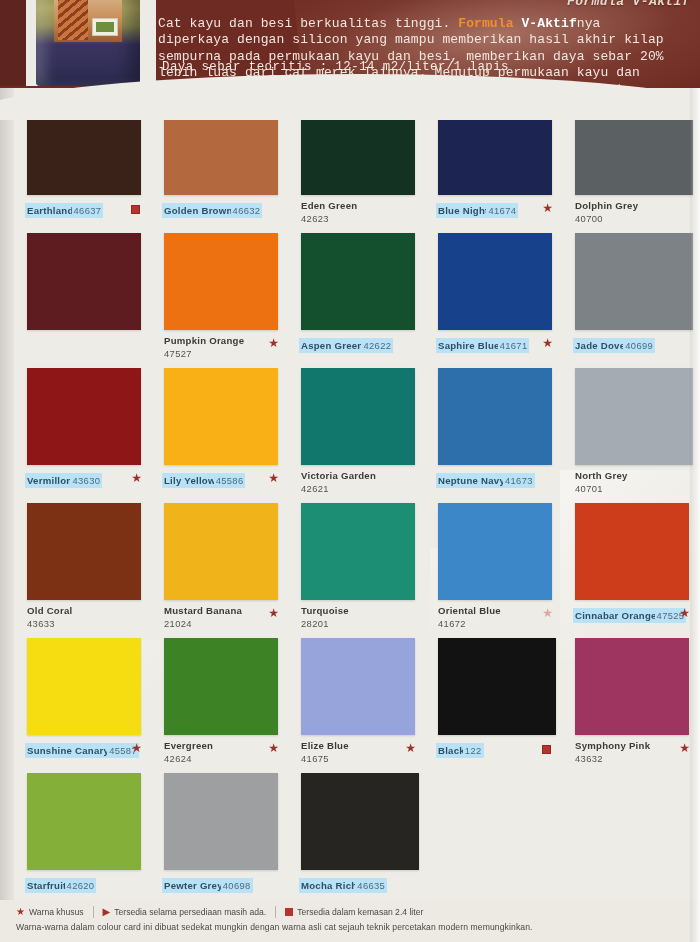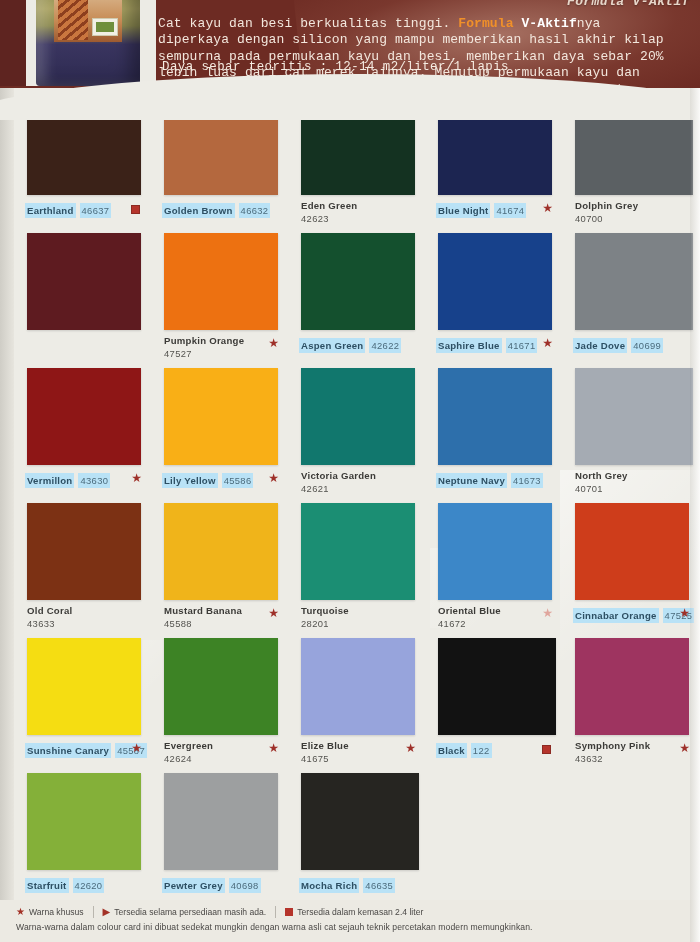--- a/index.html
+++ b/index.html
@@ -154,21 +154,21 @@
     font-size:9.6px; font-weight:700; color:#3c3b38;
     letter-spacing:.25px; white-space:nowrap;
   }
   .ccode {
     font-size:9.4px; color:#54534f; letter-spacing:.35px; margin-top:2px;
   }
   .hl .cname, .hl .ccode {
     background:#b9e2f6; box-shadow:0 0 0 2px #b9e2f6;
     display:inline-block; color:#2d4f63;
   }
-  .hl .ccode{ color:#4b6b7c;margin-left:8px; }
+  .hl .ccode{ color:#4b6b7c; }
 
   .mark {
     position:absolute; top:106px; right:6px;
     font-size:12px; line-height:12px; color:#9e3029;
   }
   .mark.sq-mark {
     width:9px; height:9px; background:#b5342b; top:109px; right:8px;
     border:1px solid #8c2a22;
   }
   .mark.faded { color:#e0a69d; }
@@ -317,21 +317,21 @@
         <div class="chip" style="background: rgb(124, 49, 20);"></div>
         <div class="meta">
           <div class="cname">Old Coral</div>
           <div class="ccode">43633</div>
         </div>
       </div>
       <div class="cell">
         <div class="chip" style="background: rgb(240, 180, 26);"></div>
         <div class="meta">
           <div class="cname">Mustard Banana</div>
-          <div class="ccode">45588</div>
+          <div class="ccode">21024</div>
         </div>
         <div class="mark">★</div>
       </div>
       <div class="cell">
         <div class="chip" style="background: rgb(27, 142, 115);"></div>
         <div class="meta">
           <div class="cname">Turquoise</div>
           <div class="ccode">28201</div>
         </div>
       </div>

